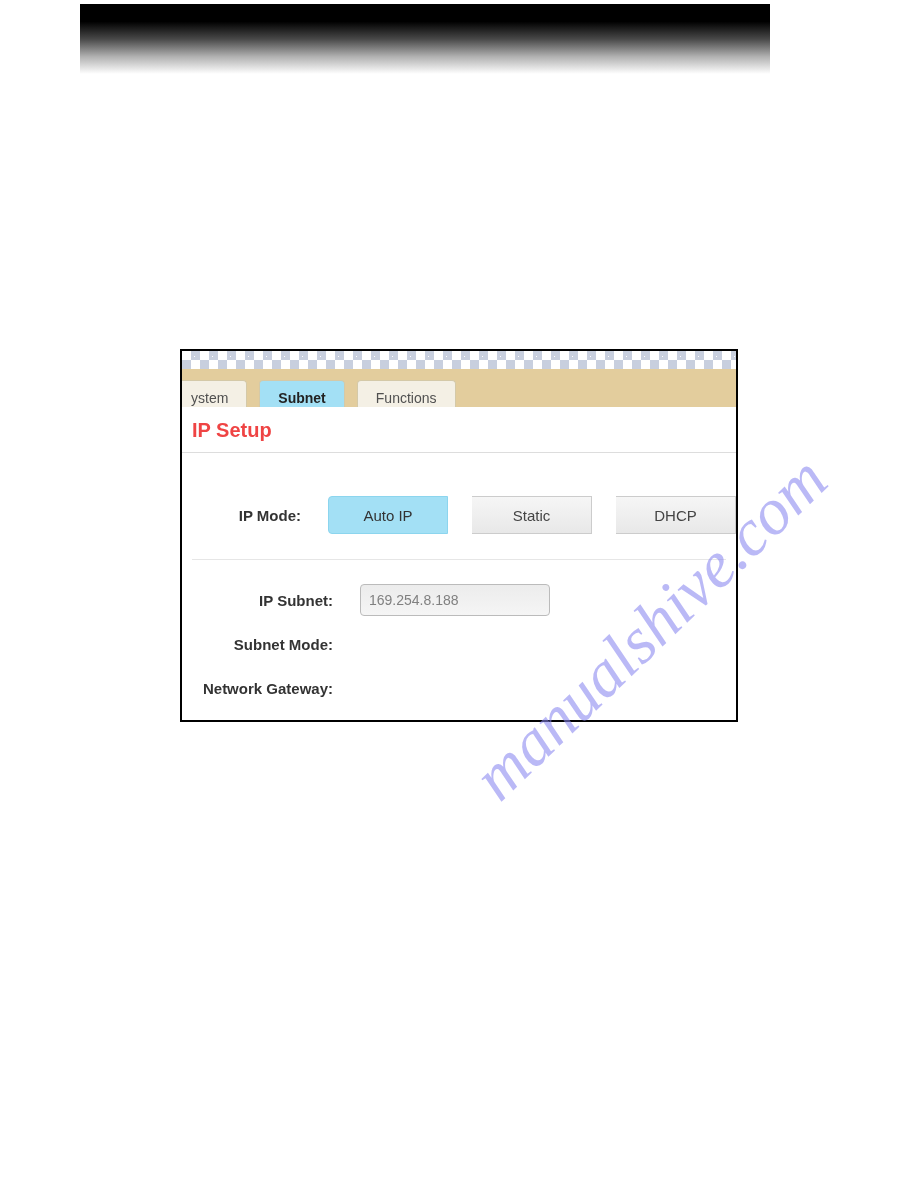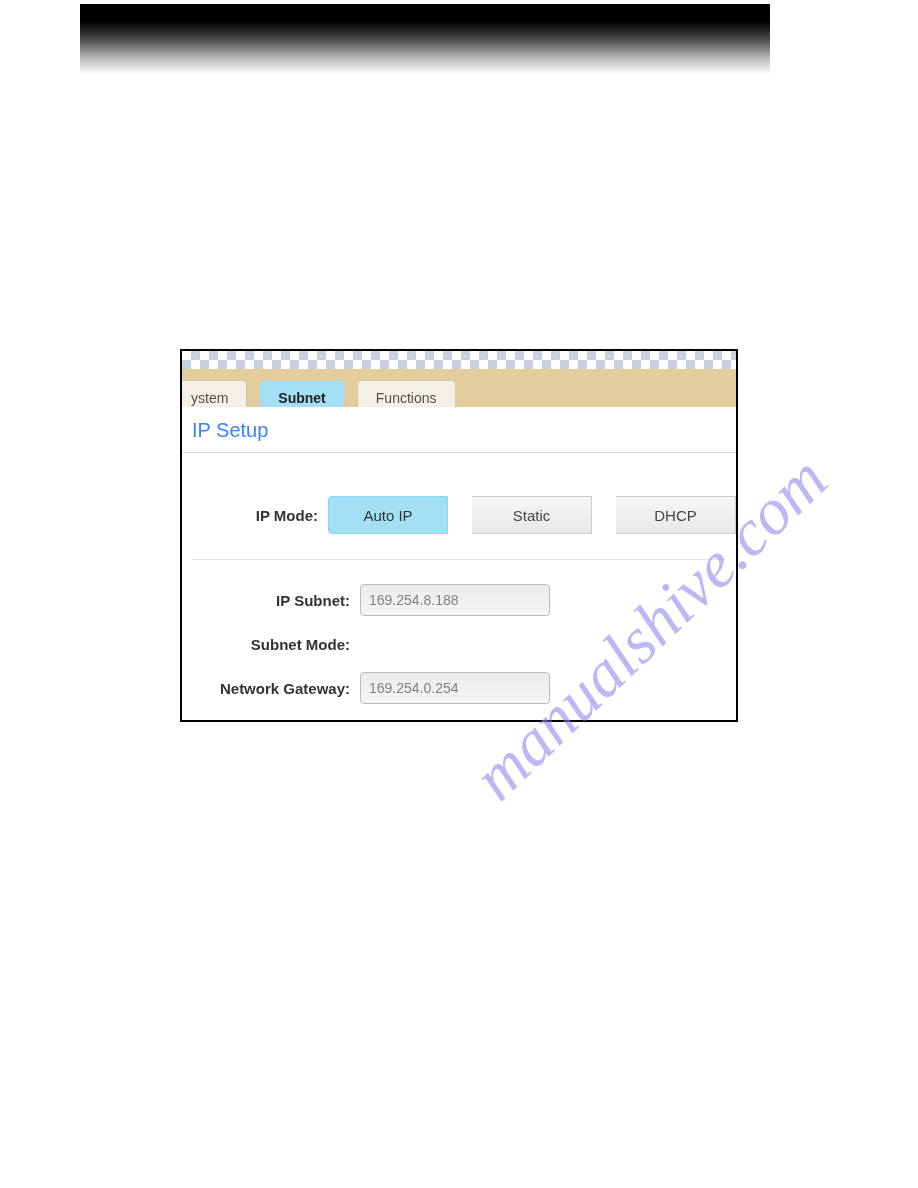--- a/index.html
+++ b/index.html
@@ -83,40 +83,40 @@
     .content {
       position: absolute;
       top: 56px;
       left: 0;
       right: 0;
       bottom: 0;
       background: #ffffff;
     }
     .section-title {
       font-size: 20px;
-      font-weight: normal;
-      color: #3b82f6;
+      font-weight: bold;
+      color: #ef4444;
       padding: 12px 0 10px 10px;
       border-bottom: 1px solid #dddddd;
     }
     .form-area {
       padding-top: 40px;
     }
     .form-row {
       display: flex;
       align-items: center;
       height: 44px;
     }
     .form-label {
       width: 178px;
       text-align: right;
       font-size: 15px;
       font-weight: bold;
       color: #333333;
-      padding-right: 10px;
+      padding-right: 27px;
     }
     .mode-buttons {
       display: flex;
       gap: 24px;
     }
     .mode-btn {
       height: 38px;
       line-height: 38px;
       width: 120px;
       text-align: center;
@@ -198,20 +198,19 @@
         <div class="form-label">IP Subnet:</div>
         <input type="text" class="text-input" readonly="" value="169.254.8.188" style="">
       </div>
 
       <div class="form-row">
         <div class="form-label">Subnet Mode:</div>
       </div>
 
       <div class="form-row">
         <div class="form-label">Network Gateway:</div>
-        <input type="text" class="text-input" readonly="" value="169.254.0.254" style="">
       </div>
 
     </div>
   </div>
 </div>
 
 <div class="watermark">manualshive.com</div>
 
 </body></html>

